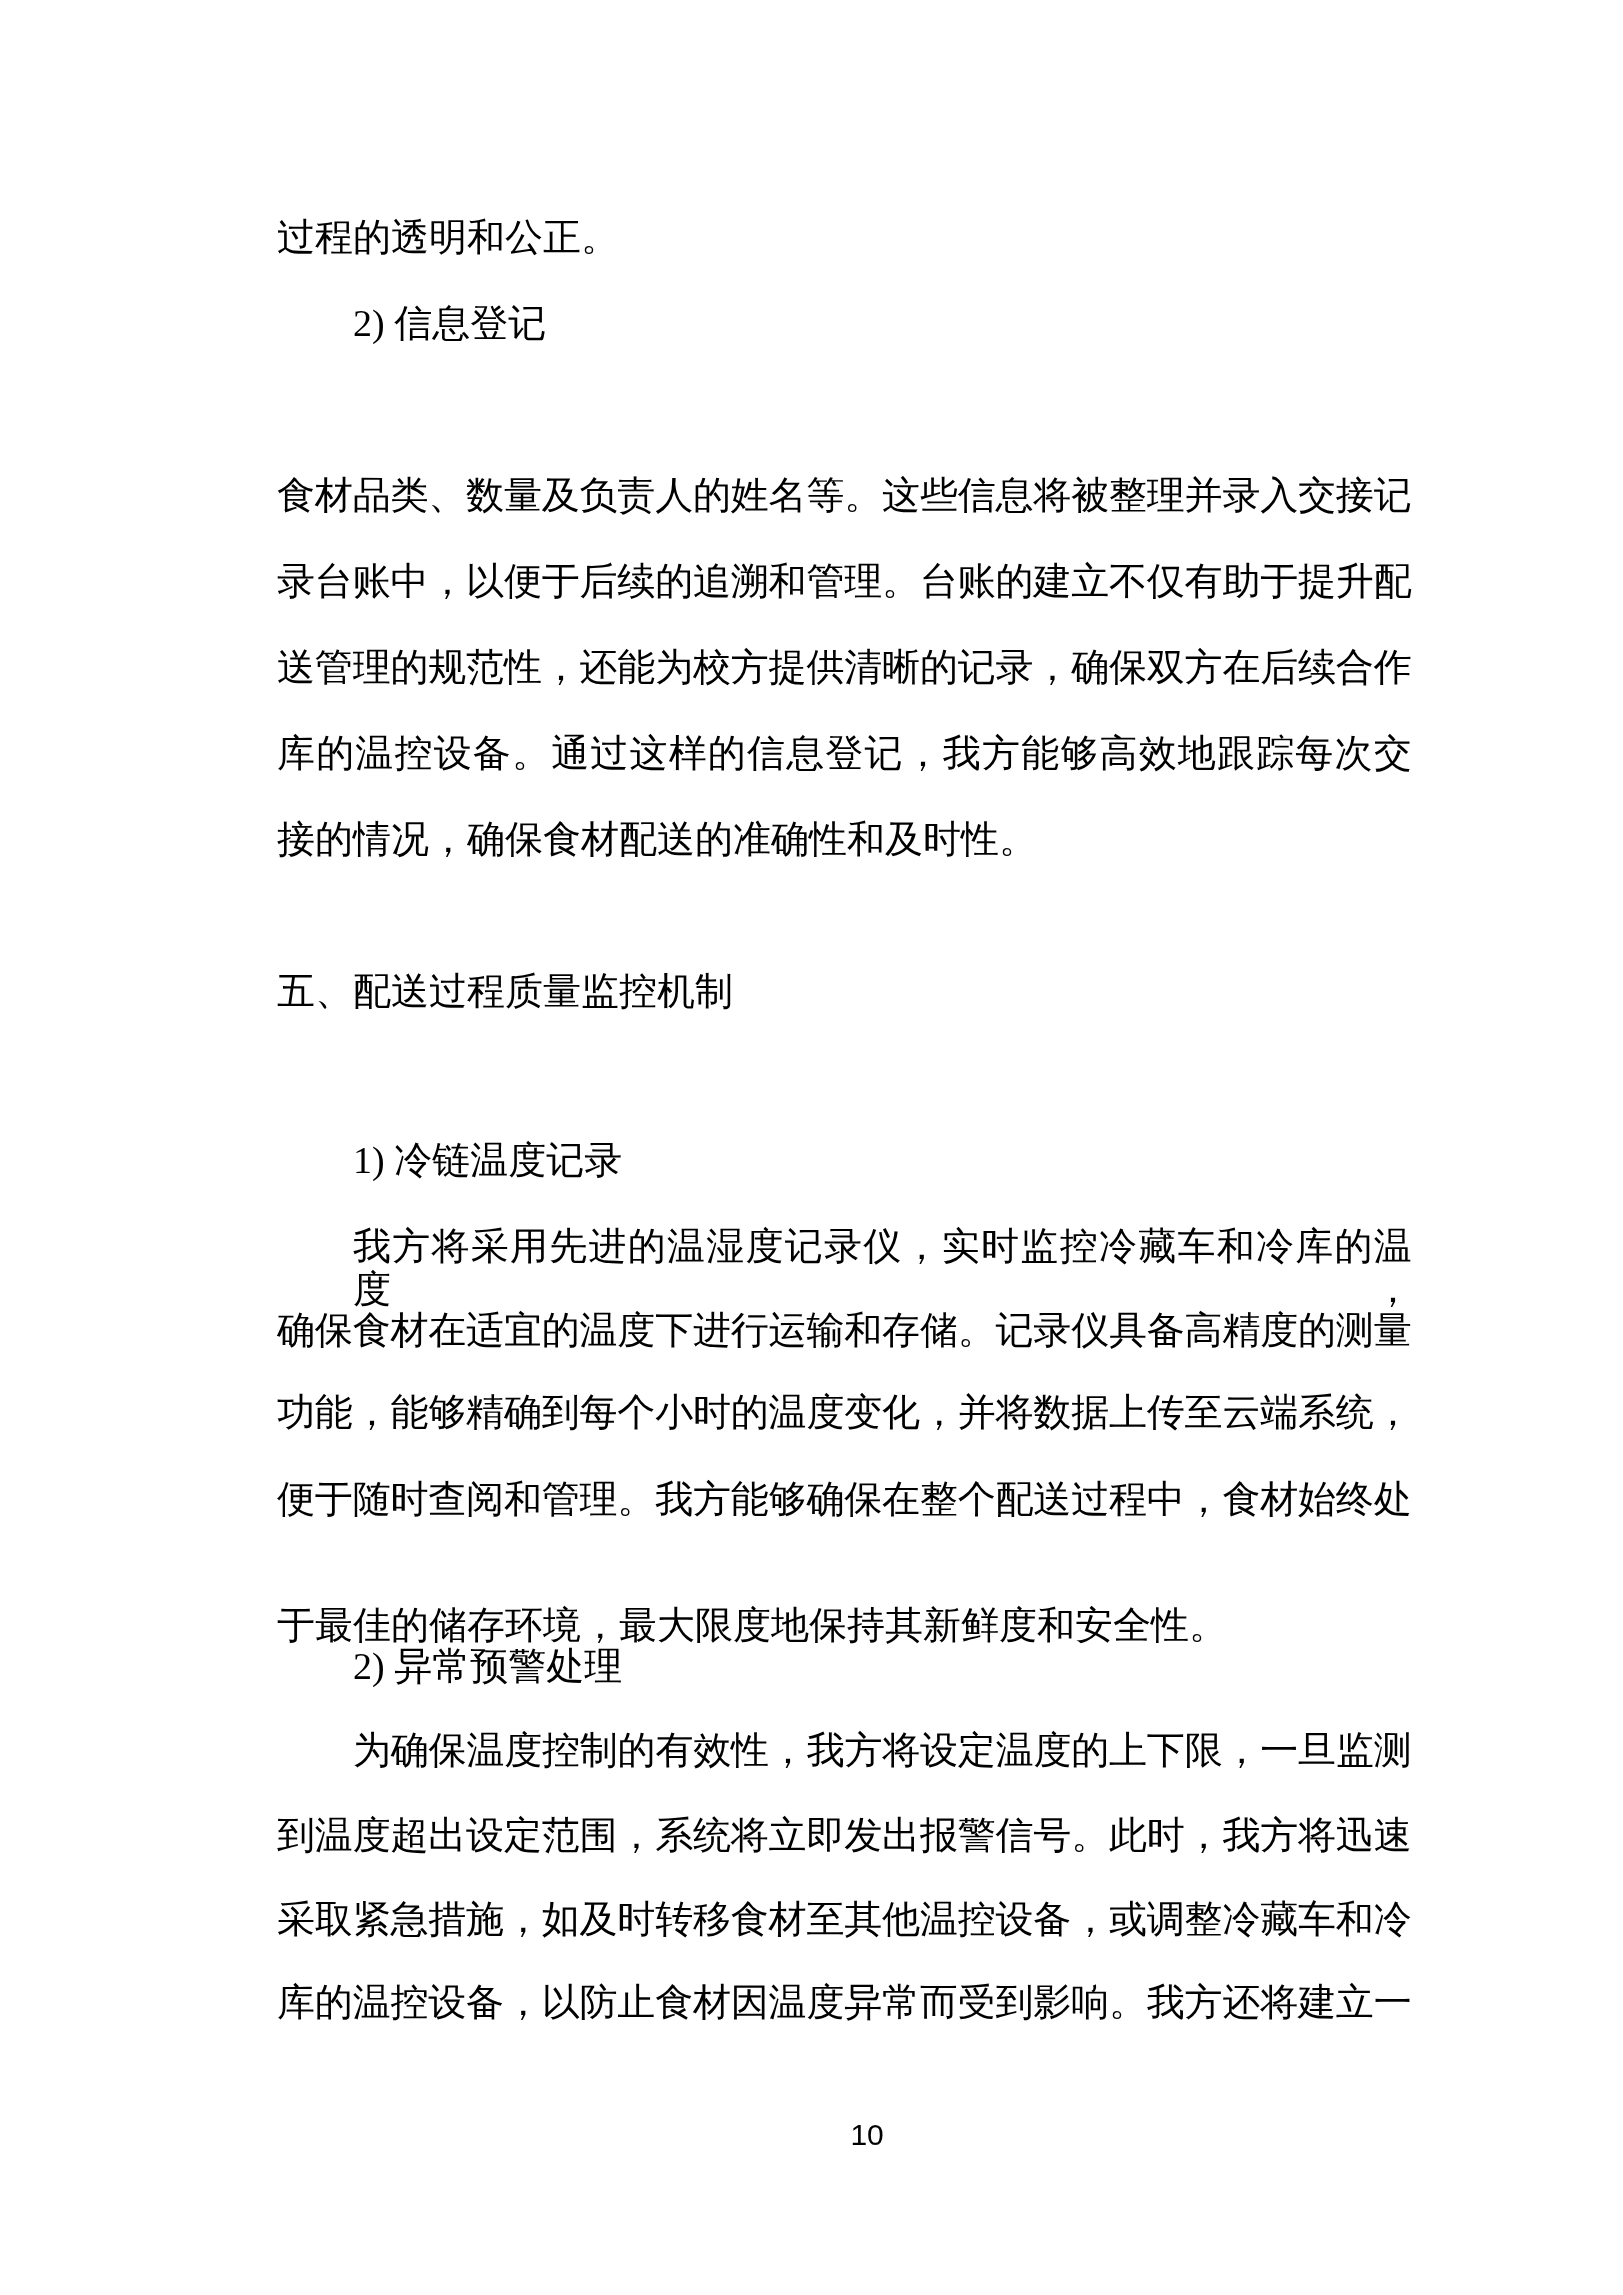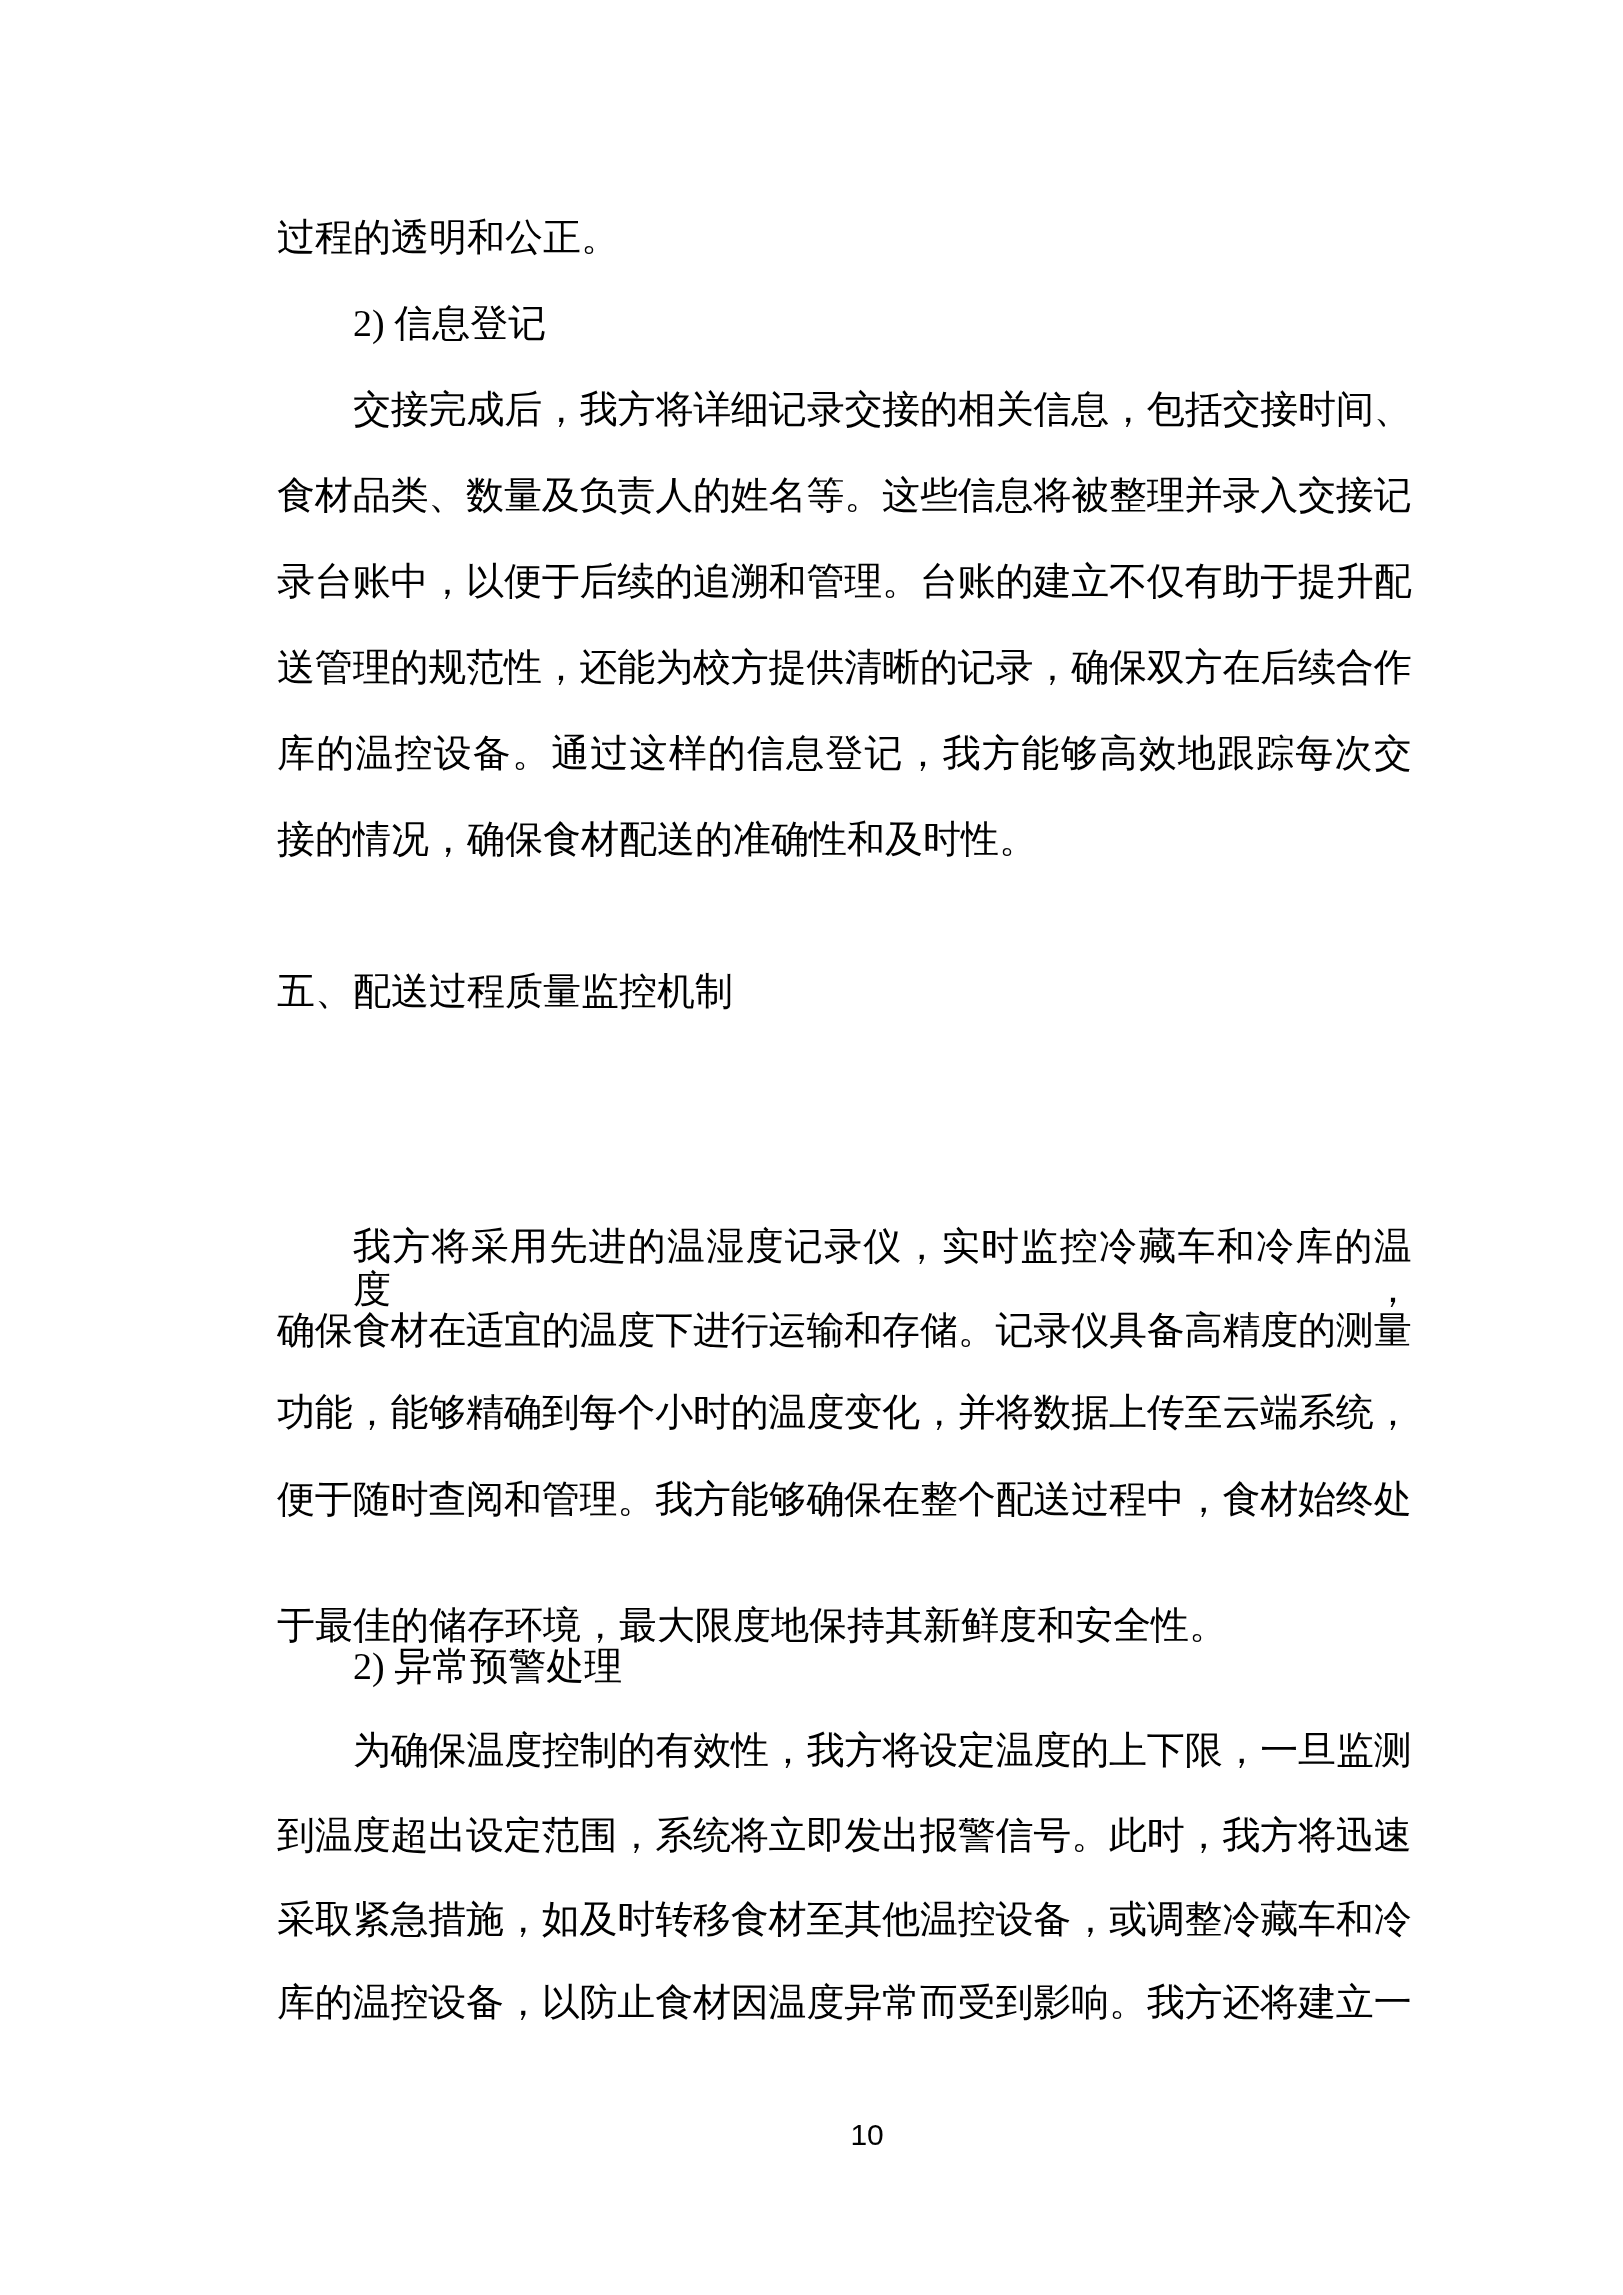--- a/index.html
+++ b/index.html
@@ -49,28 +49,28 @@
     color: #000000;
   }
 </style>
 </head>
 <body>
 
 <div class="page">
 
   <div class="line" style="top:216px">过程的透明和公正。</div>
   <div class="line ind" style="top:302px">2) 信息登记</div>
-  <div class="line jst ind" style="top:388px">交接完成后，我方将详细记录交接的相关信息，包括交接时间、</div>
   <div class="line jst" style="top:474px">食材品类、数量及负责人的姓名等。这些信息将被整理并录入交接记</div>
   <div class="line jst" style="top:560px">录台账中，以便于后续的追溯和管理。台账的建立不仅有助于提升配</div>
   <div class="line jst" style="top:646px">送管理的规范性，还能为校方提供清晰的记录，确保双方在后续合作</div>
   <div class="line jst" style="top:732px">库的温控设备。通过这样的信息登记，我方能够高效地跟踪每次交</div>
   <div class="line" style="top:818px">接的情况，确保食材配送的准确性和及时性。</div>
 
   <div class="line" style="top:970px">五、配送过程质量监控机制</div>
+  <div class="line ind" style="top:1139px">1) 冷链温度记录</div>
   <div class="line jst ind" style="top:1225px">我方将采用先进的温湿度记录仪，实时监控冷藏车和冷库的温度，</div>
   <div class="line jst" style="top:1309px">确保食材在适宜的温度下进行运输和存储。记录仪具备高精度的测量</div>
   <div class="line jst" style="top:1391px">功能，能够精确到每个小时的温度变化，并将数据上传至云端系统，</div>
   <div class="line jst" style="top:1478px">便于随时查阅和管理。我方能够确保在整个配送过程中，食材始终处</div>
   <div class="line" style="top:1604px">于最佳的储存环境，最大限度地保持其新鲜度和安全性。</div>
   <div class="line ind" style="top:1645px">2) 异常预警处理</div>
   <div class="line jst ind" style="top:1729px">为确保温度控制的有效性，我方将设定温度的上下限，一旦监测</div>
   <div class="line jst" style="top:1814px">到温度超出设定范围，系统将立即发出报警信号。此时，我方将迅速</div>
   <div class="line jst" style="top:1898px">采取紧急措施，如及时转移食材至其他温控设备，或调整冷藏车和冷</div>
   <div class="line jst" style="top:1981px">库的温控设备，以防止食材因温度异常而受到影响。我方还将建立一</div>

